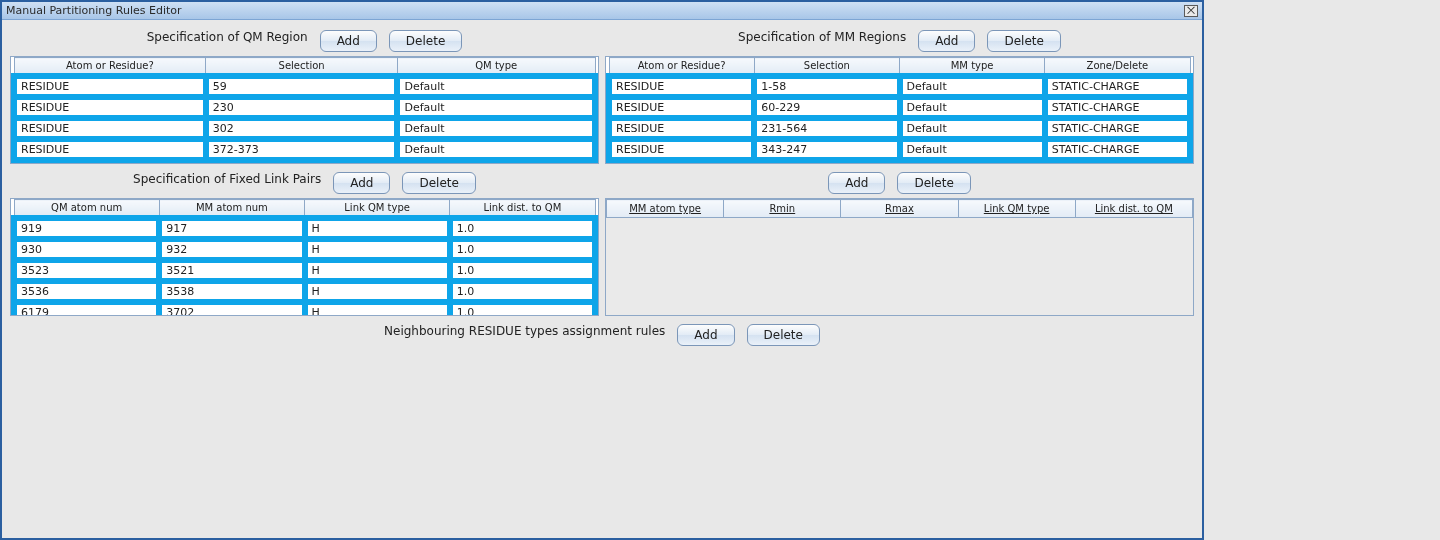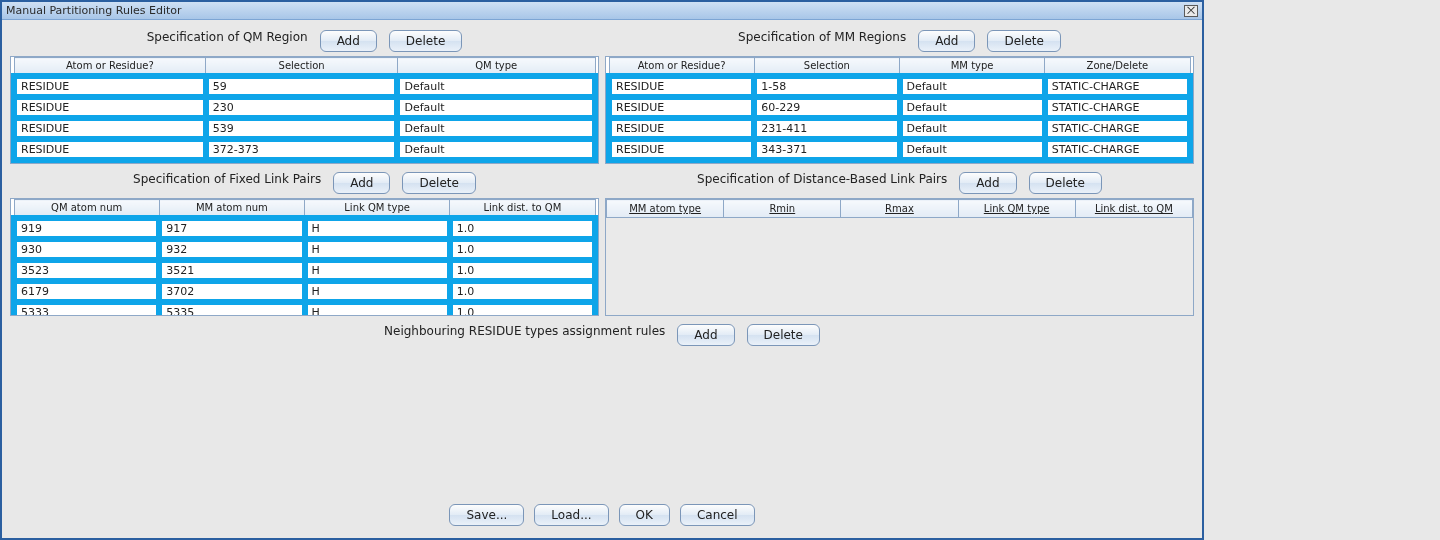--- a/index.html
+++ b/index.html
@@ -154,21 +154,21 @@
                     <td>59</td>
                     <td>Default</td>
                   </tr>
                   <tr>
                     <td>RESIDUE</td>
                     <td>230</td>
                     <td>Default</td>
                   </tr>
                   <tr>
                     <td>RESIDUE</td>
-                    <td>539</td>
+                    <td>302</td>
                     <td>Default</td>
                   </tr>
                   <tr>
                     <td>RESIDUE</td>
                     <td>372-373</td>
                     <td>Default</td>
                   </tr>
                 </tbody>
             </table>
             <div class="pad-area" style="height:30px;"></div>
@@ -207,27 +207,27 @@
                     <td>STATIC-CHARGE</td>
                   </tr>
                   <tr>
                     <td>RESIDUE</td>
                     <td>60-229</td>
                     <td>Default</td>
                     <td>STATIC-CHARGE</td>
                   </tr>
                   <tr>
                     <td>RESIDUE</td>
-                    <td>231-411</td>
+                    <td>231-564</td>
                     <td>Default</td>
                     <td>STATIC-CHARGE</td>
                   </tr>
                   <tr>
                     <td>RESIDUE</td>
-                    <td>343-371</td>
+                    <td>343-247</td>
                     <td>Default</td>
                     <td>STATIC-CHARGE</td>
                   </tr>
                 </tbody>
             </table>
             <div class="pad-area" style="height:30px;"></div>
           </div>
         </div>
       </div>
     </div>
@@ -270,40 +270,45 @@
                     <td>H</td>
                     <td>1.0</td>
                   </tr>
                   <tr>
                     <td>3523</td>
                     <td>3521</td>
                     <td>H</td>
                     <td>1.0</td>
                   </tr>
                   <tr>
+                    <td>3536</td>
+                    <td>3538</td>
+                    <td>H</td>
+                    <td>1.0</td>
+                  </tr>
+                  <tr>
                     <td>6179</td>
                     <td>3702</td>
                     <td>H</td>
                     <td>1.0</td>
                   </tr>
                   <tr>
                     <td>5333</td>
                     <td>5335</td>
                     <td>H</td>
                     <td>1.0</td>
                   </tr>
                 </tbody>
             </table>
           </div>
         </div>
       </div>
 
       <div class="panel">
         <div class="section-head">
-          <span class="section-label">Specification of Distance-Based Link Pairs</span>
           <button class="win">Add</button>
           <button class="win">Delete</button>
         </div>
         <div class="tbl-wrap" style="height:118px;text-decoration:underline;">
           <div class="tbl-scroll" style="height:100%;">
             <table class="grid" id="dist-link-table">
               <colgroup>
                   <col style="width:20%">
                   <col style="width:20%">
                   <col style="width:20%">
@@ -328,21 +333,15 @@
     </div>
 
     <div class="panel">
       <div class="section-head">
         <span class="section-label">Neighbouring RESIDUE types assignment rules</span>
         <button class="win">Add</button>
         <button class="win">Delete</button>
       </div>
     </div>
 
-    <div class="bottom-bar">
-      <button class="win">Save...</button>
-      <button class="win">Load...</button>
-      <button class="win">OK</button>
-      <button class="win">Cancel</button>
-    </div>
 
   </div>
 </div>
 
 </body></html>

